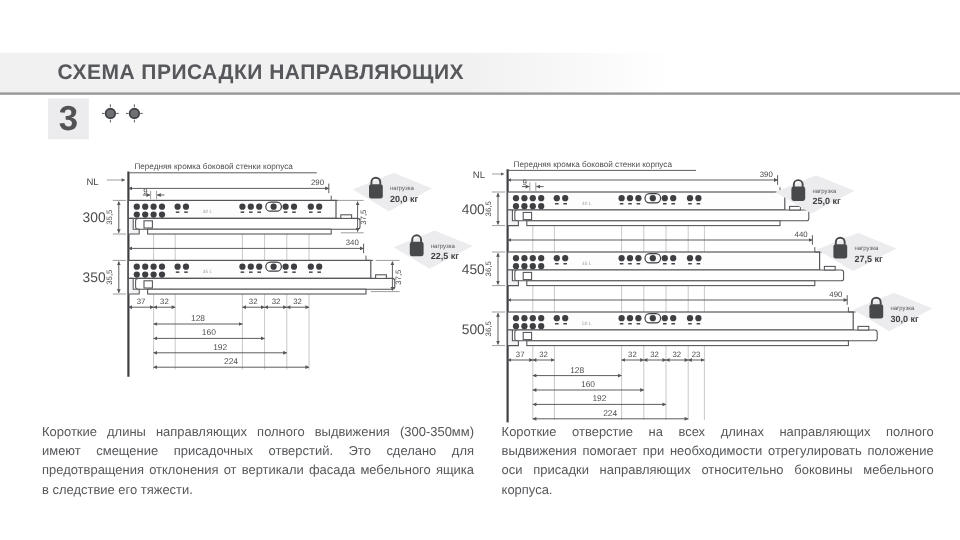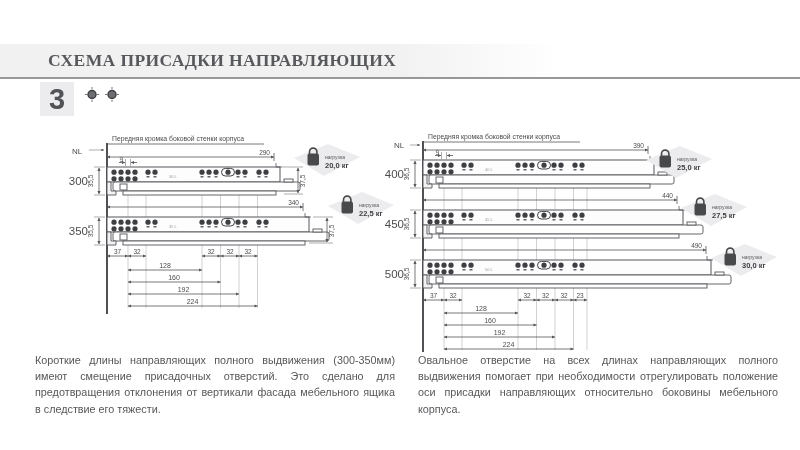--- a/index.html
+++ b/index.html
@@ -1,20 +1,20 @@
 <!DOCTYPE html>
 <html><head>
 <meta charset="utf-8">
 <style>
   html,body{margin:0;padding:0;}
   body{width:800px;height:450px;background:#ffffff;font-family:"Liberation Sans",sans-serif;position:relative;overflow:hidden;}
   .title-band{position:absolute;left:0;top:44px;width:560px;height:34px;
     background:linear-gradient(to right,#f1f1f2 0%,#f1f1f2 70%,rgba(241,241,242,0) 100%);}
   .page-title{position:absolute;left:48px;top:50px;margin:0;font-size:17.5px;font-weight:bold;
-    color:#57585b;letter-spacing:.4px;font-family:Liberation Serif, serif;}
+    color:#57585b;letter-spacing:.4px;}
   .title-underline{position:absolute;left:0;top:77px;width:800px;height:2px;background:#98989b;}
   .step-badge{position:absolute;left:40px;top:82px;width:34px;height:34px;background:#ececee;
     color:#515256;font-size:29px;font-weight:bold;display:flex;align-items:center;justify-content:center;}
   .legend{position:absolute;left:84px;top:86px;display:flex;align-items:center;gap:7px;}
   .legend-text{font-size:9.8px;color:#55575a;}
   svg.diagram{position:absolute;}
   #left-diagram{left:32px;top:130px;}
   #right-diagram{left:370px;top:130px;}
   .note{position:absolute;top:352px;width:360px;font-size:10.8px;line-height:1.5;color:#55575a;
     text-align:justify;margin:0;}
@@ -324,13 +324,13 @@
     <line class="dl" x1="74" y1="195" x2="166.5" y2="195" marker-start="url(#ar)" marker-end="url(#ar)"></line>
     <text class="cum" x="120" y="192.5" text-anchor="middle">160</text>
     <line class="dl" x1="74" y1="207" x2="185" y2="207" marker-start="url(#ar)" marker-end="url(#ar)"></line>
     <text class="cum" x="129.5" y="204.5" text-anchor="middle">192</text>
     <line class="dl" x1="74" y1="219" x2="203.5" y2="219" marker-start="url(#ar)" marker-end="url(#ar)"></line>
     <text class="cum" x="138.5" y="216.5" text-anchor="middle">224</text>
   </g>
 </svg>
 
 <p class="note" id="note-left">Короткие длины направляющих полного выдвижения (300-350мм) имеют смещение присадочных отверстий. Это сделано для предотвращения отклонения от вертикали фасада мебельного ящика в следствие его тяжести.</p>
-<p class="note" id="note-right">Овальное отверстие на всех длинах направляющих полного выдвижения помогает при необходимости отрегулировать положение оси присадки направляющих относительно боковины мебельного корпуса.</p>
+<p class="note" id="note-right">Короткие отверстие на всех длинах направляющих полного выдвижения помогает при необходимости отрегулировать положение оси присадки направляющих относительно боковины мебельного корпуса.</p>
 
 </body></html>

